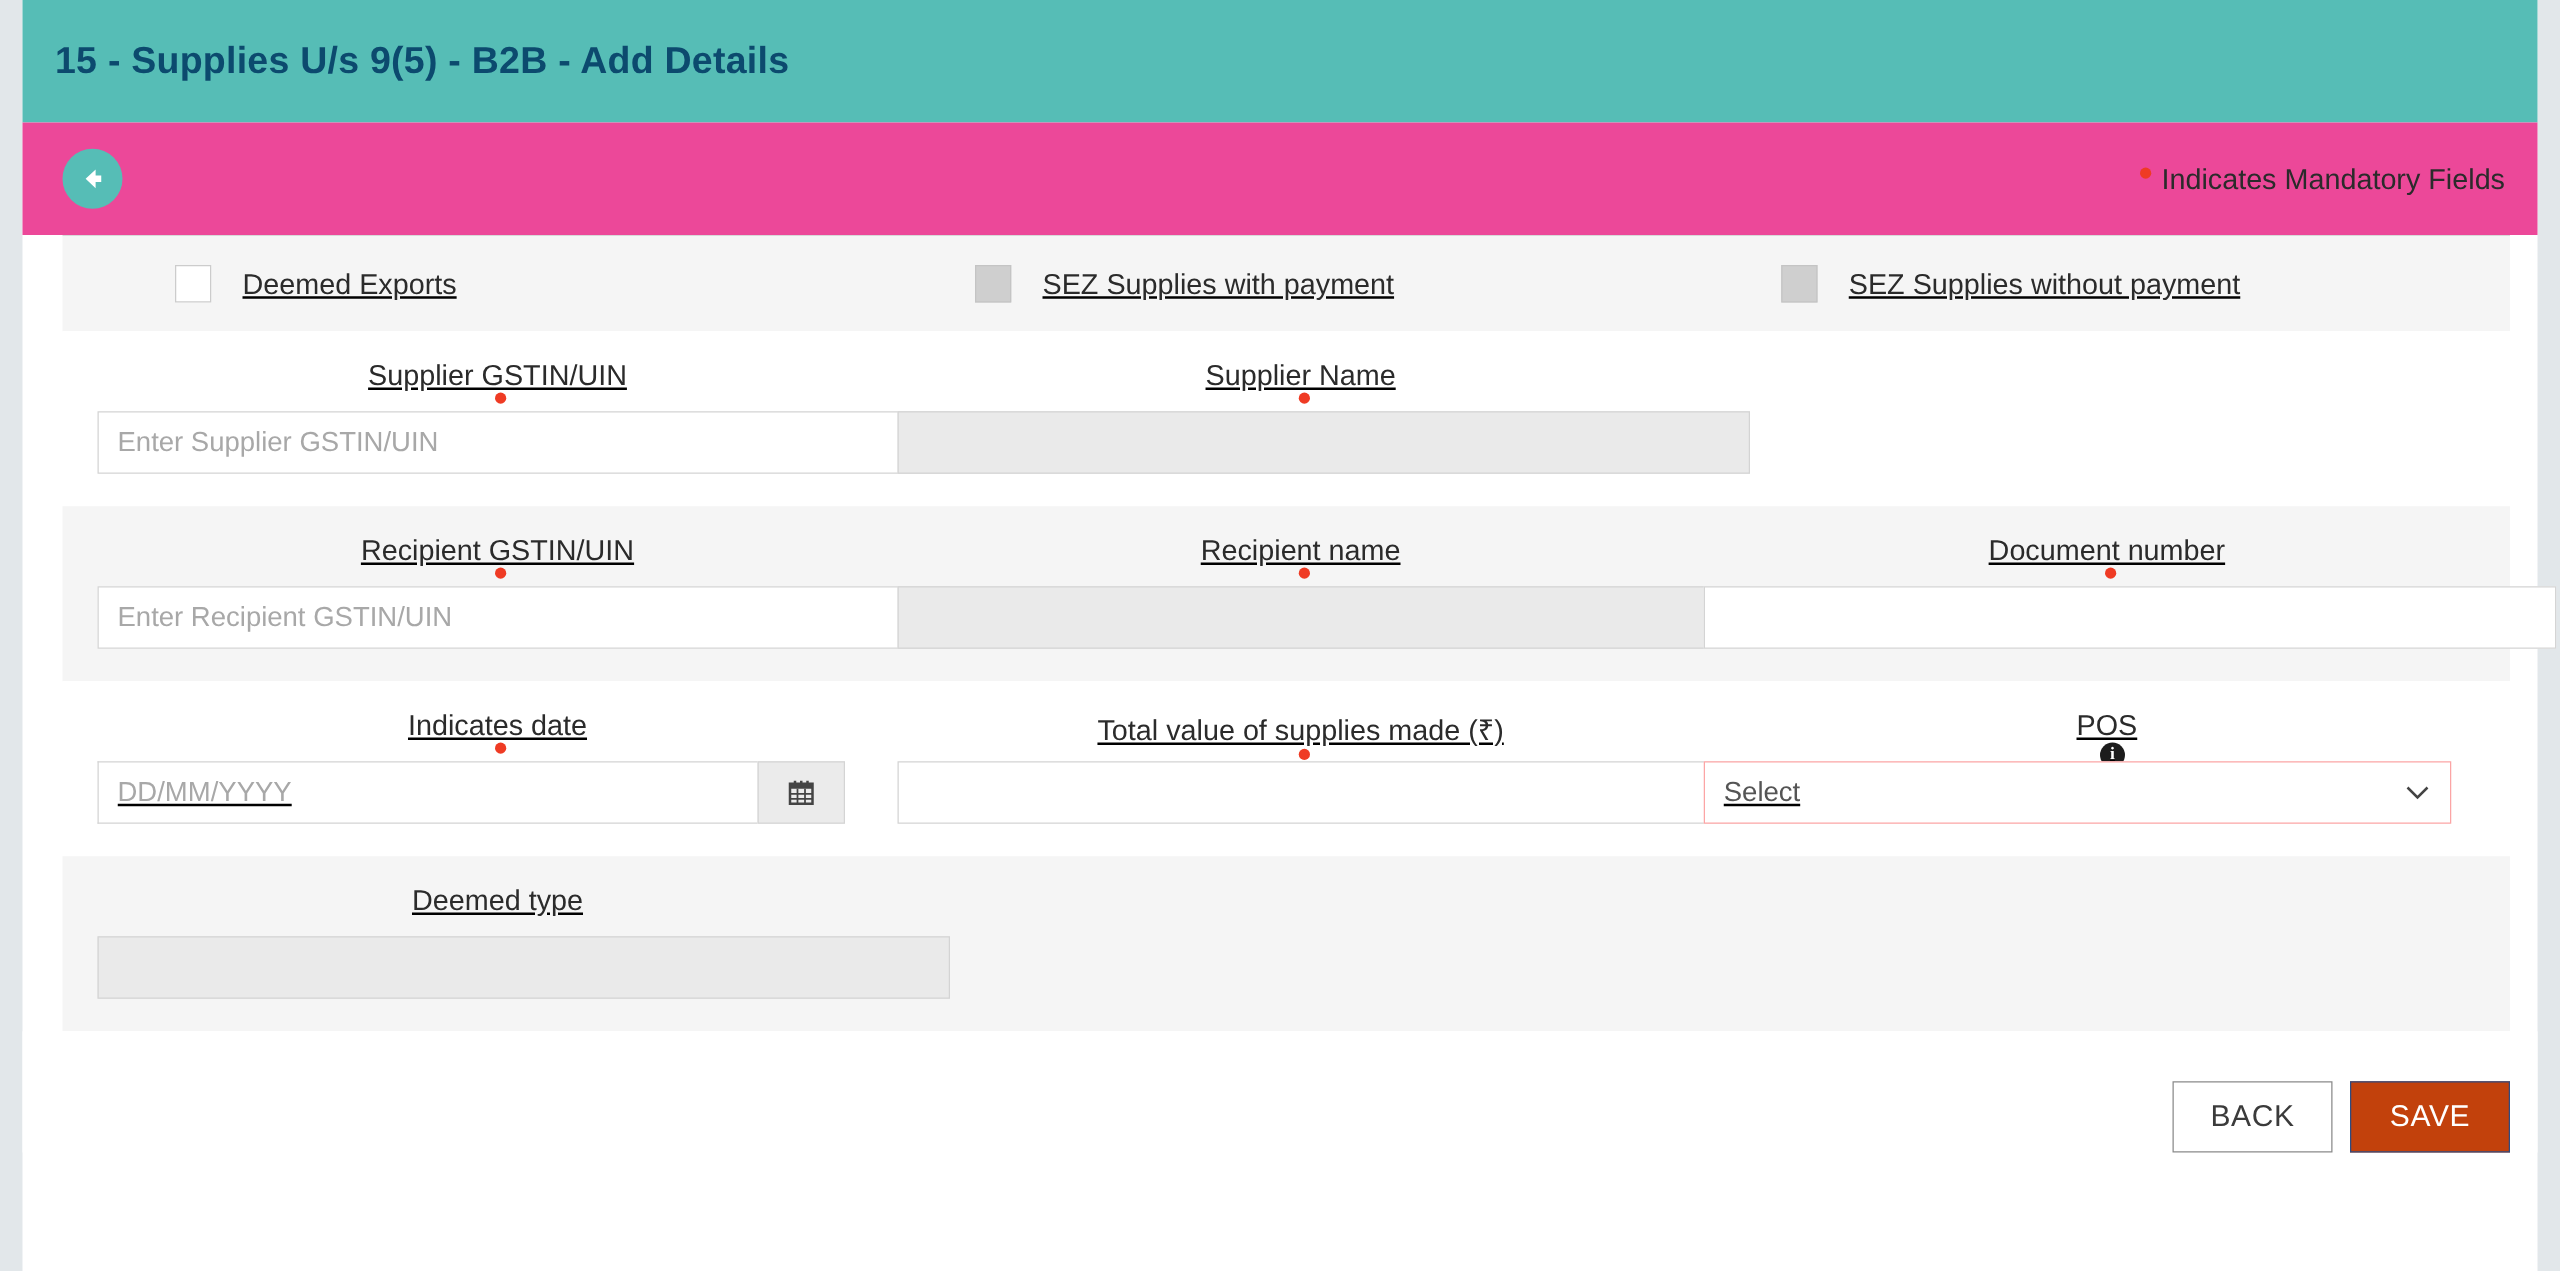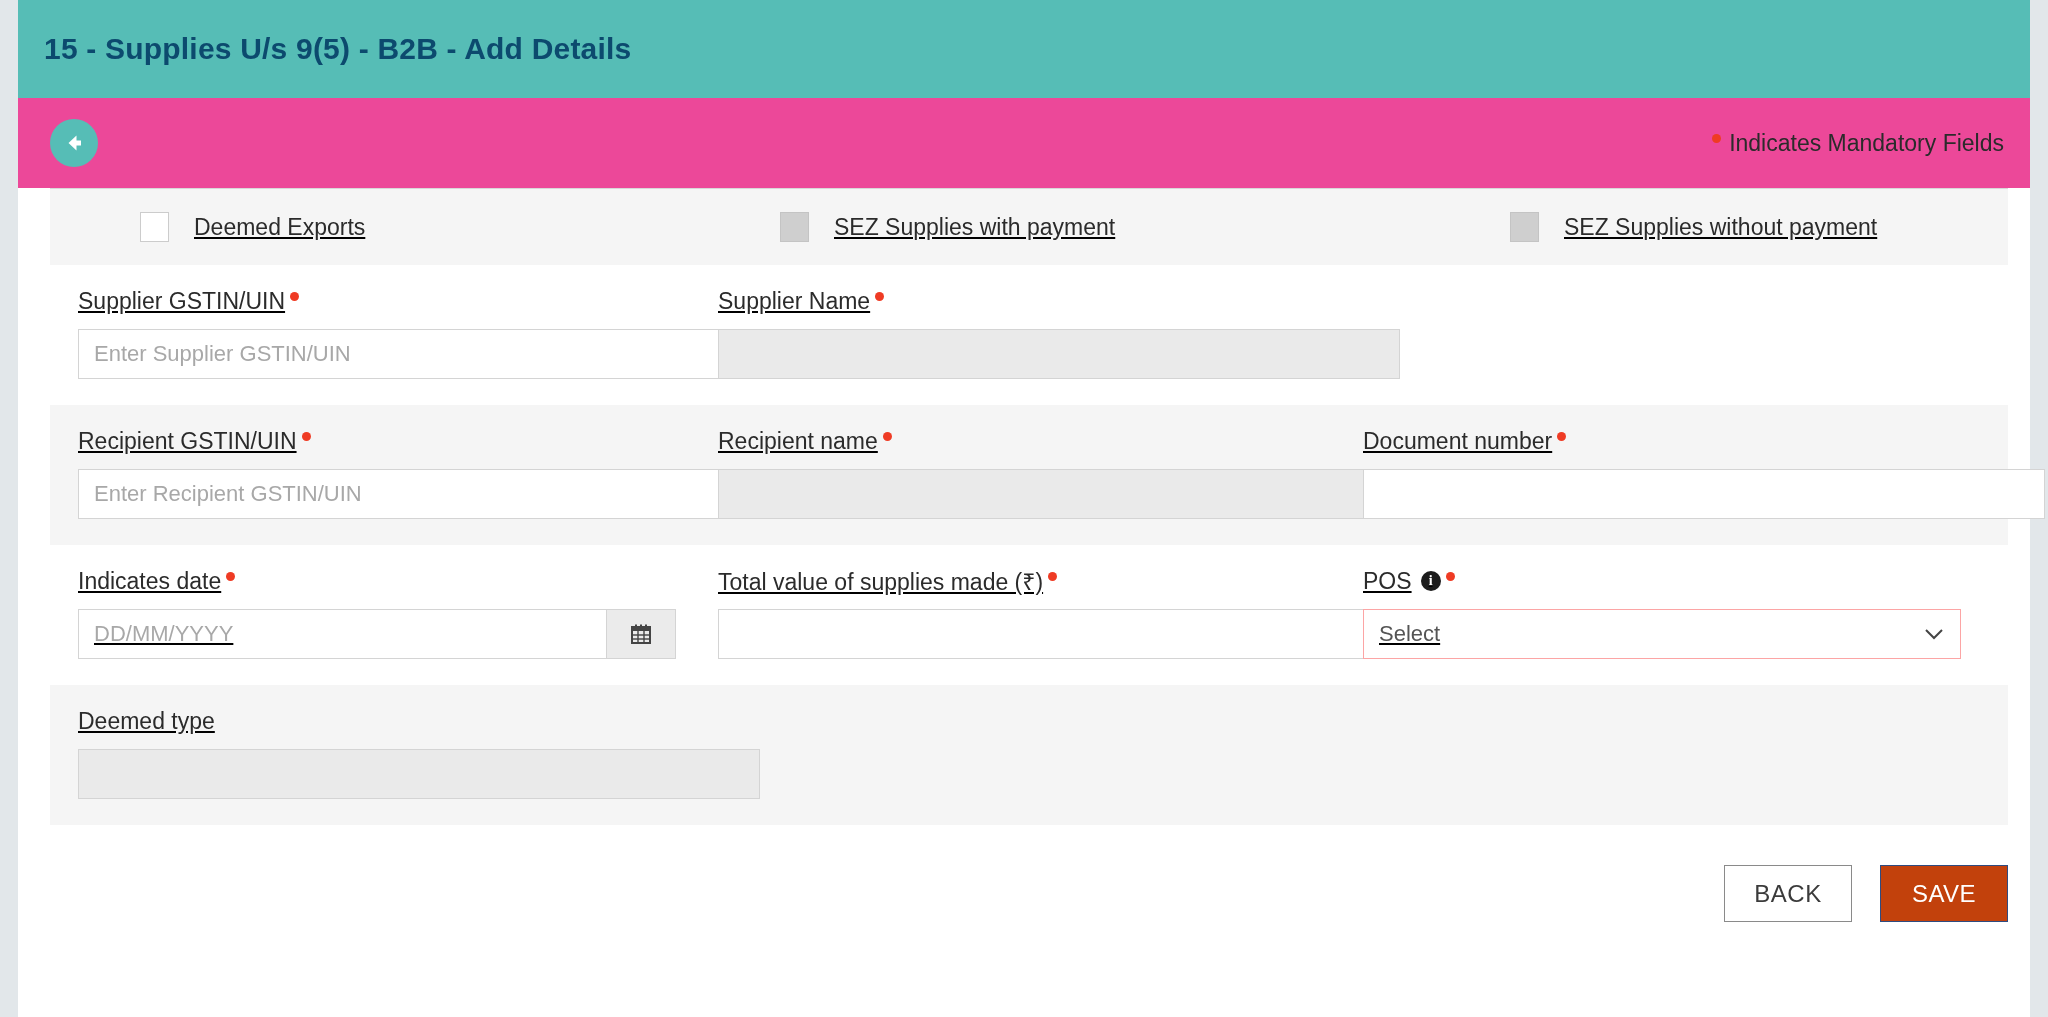--- a/index.html
+++ b/index.html
@@ -96,21 +96,21 @@
     align-items: center;
     padding-left: 90px;
   }
 
   .cb-cell {
     display: flex;
     align-items: center;
     flex: none;
   }
   .cb-cell.c1 { width: 640px; }
-  .cb-cell.c2 { width: 730px; }
+  .cb-cell.c2 { width: 645px; }
   .cb-cell.c3 { width: 600px; }
 
   .cbox {
     width: 29px;
     height: 30px;
     border: 1px solid #cccccc;
     background: #ffffff;
     flex: none;
     cursor: pointer;
   }
@@ -134,20 +134,21 @@
   .field-cell.col3 { width: 645px; }
 
   .field-label {
     font-size: 23px;
     color: #2b2b2b;
     margin-bottom: 14px;
     display: flex;
     align-items: center;
     height: 28px;
     white-space: nowrap;
+    flex-direction: column;
   }
   .req {
     width: 9px;
     height: 9px;
     border-radius: 50%;
     background: #ef3b24;
     display: inline-block;
     margin-left: 5px;
     margin-bottom: 10px;
     flex: none;
@@ -244,21 +245,21 @@
     letter-spacing: 0.5px;
     cursor: pointer;
     height: 57px;
     min-width: 128px;
     padding: 0 26px;
   }
   .btn-back {
     background: #ffffff;
     border: 1px solid #8a8a8a;
     color: #3b3b3b;
-    margin-right: 28px;
+    margin-right: 14px;
   }
   .btn-save {
     background: #c2410c;
     border: 1px solid #2f4b80;
     color: #ffffff;
   }
 </style>
 </head>
 <body>
 

